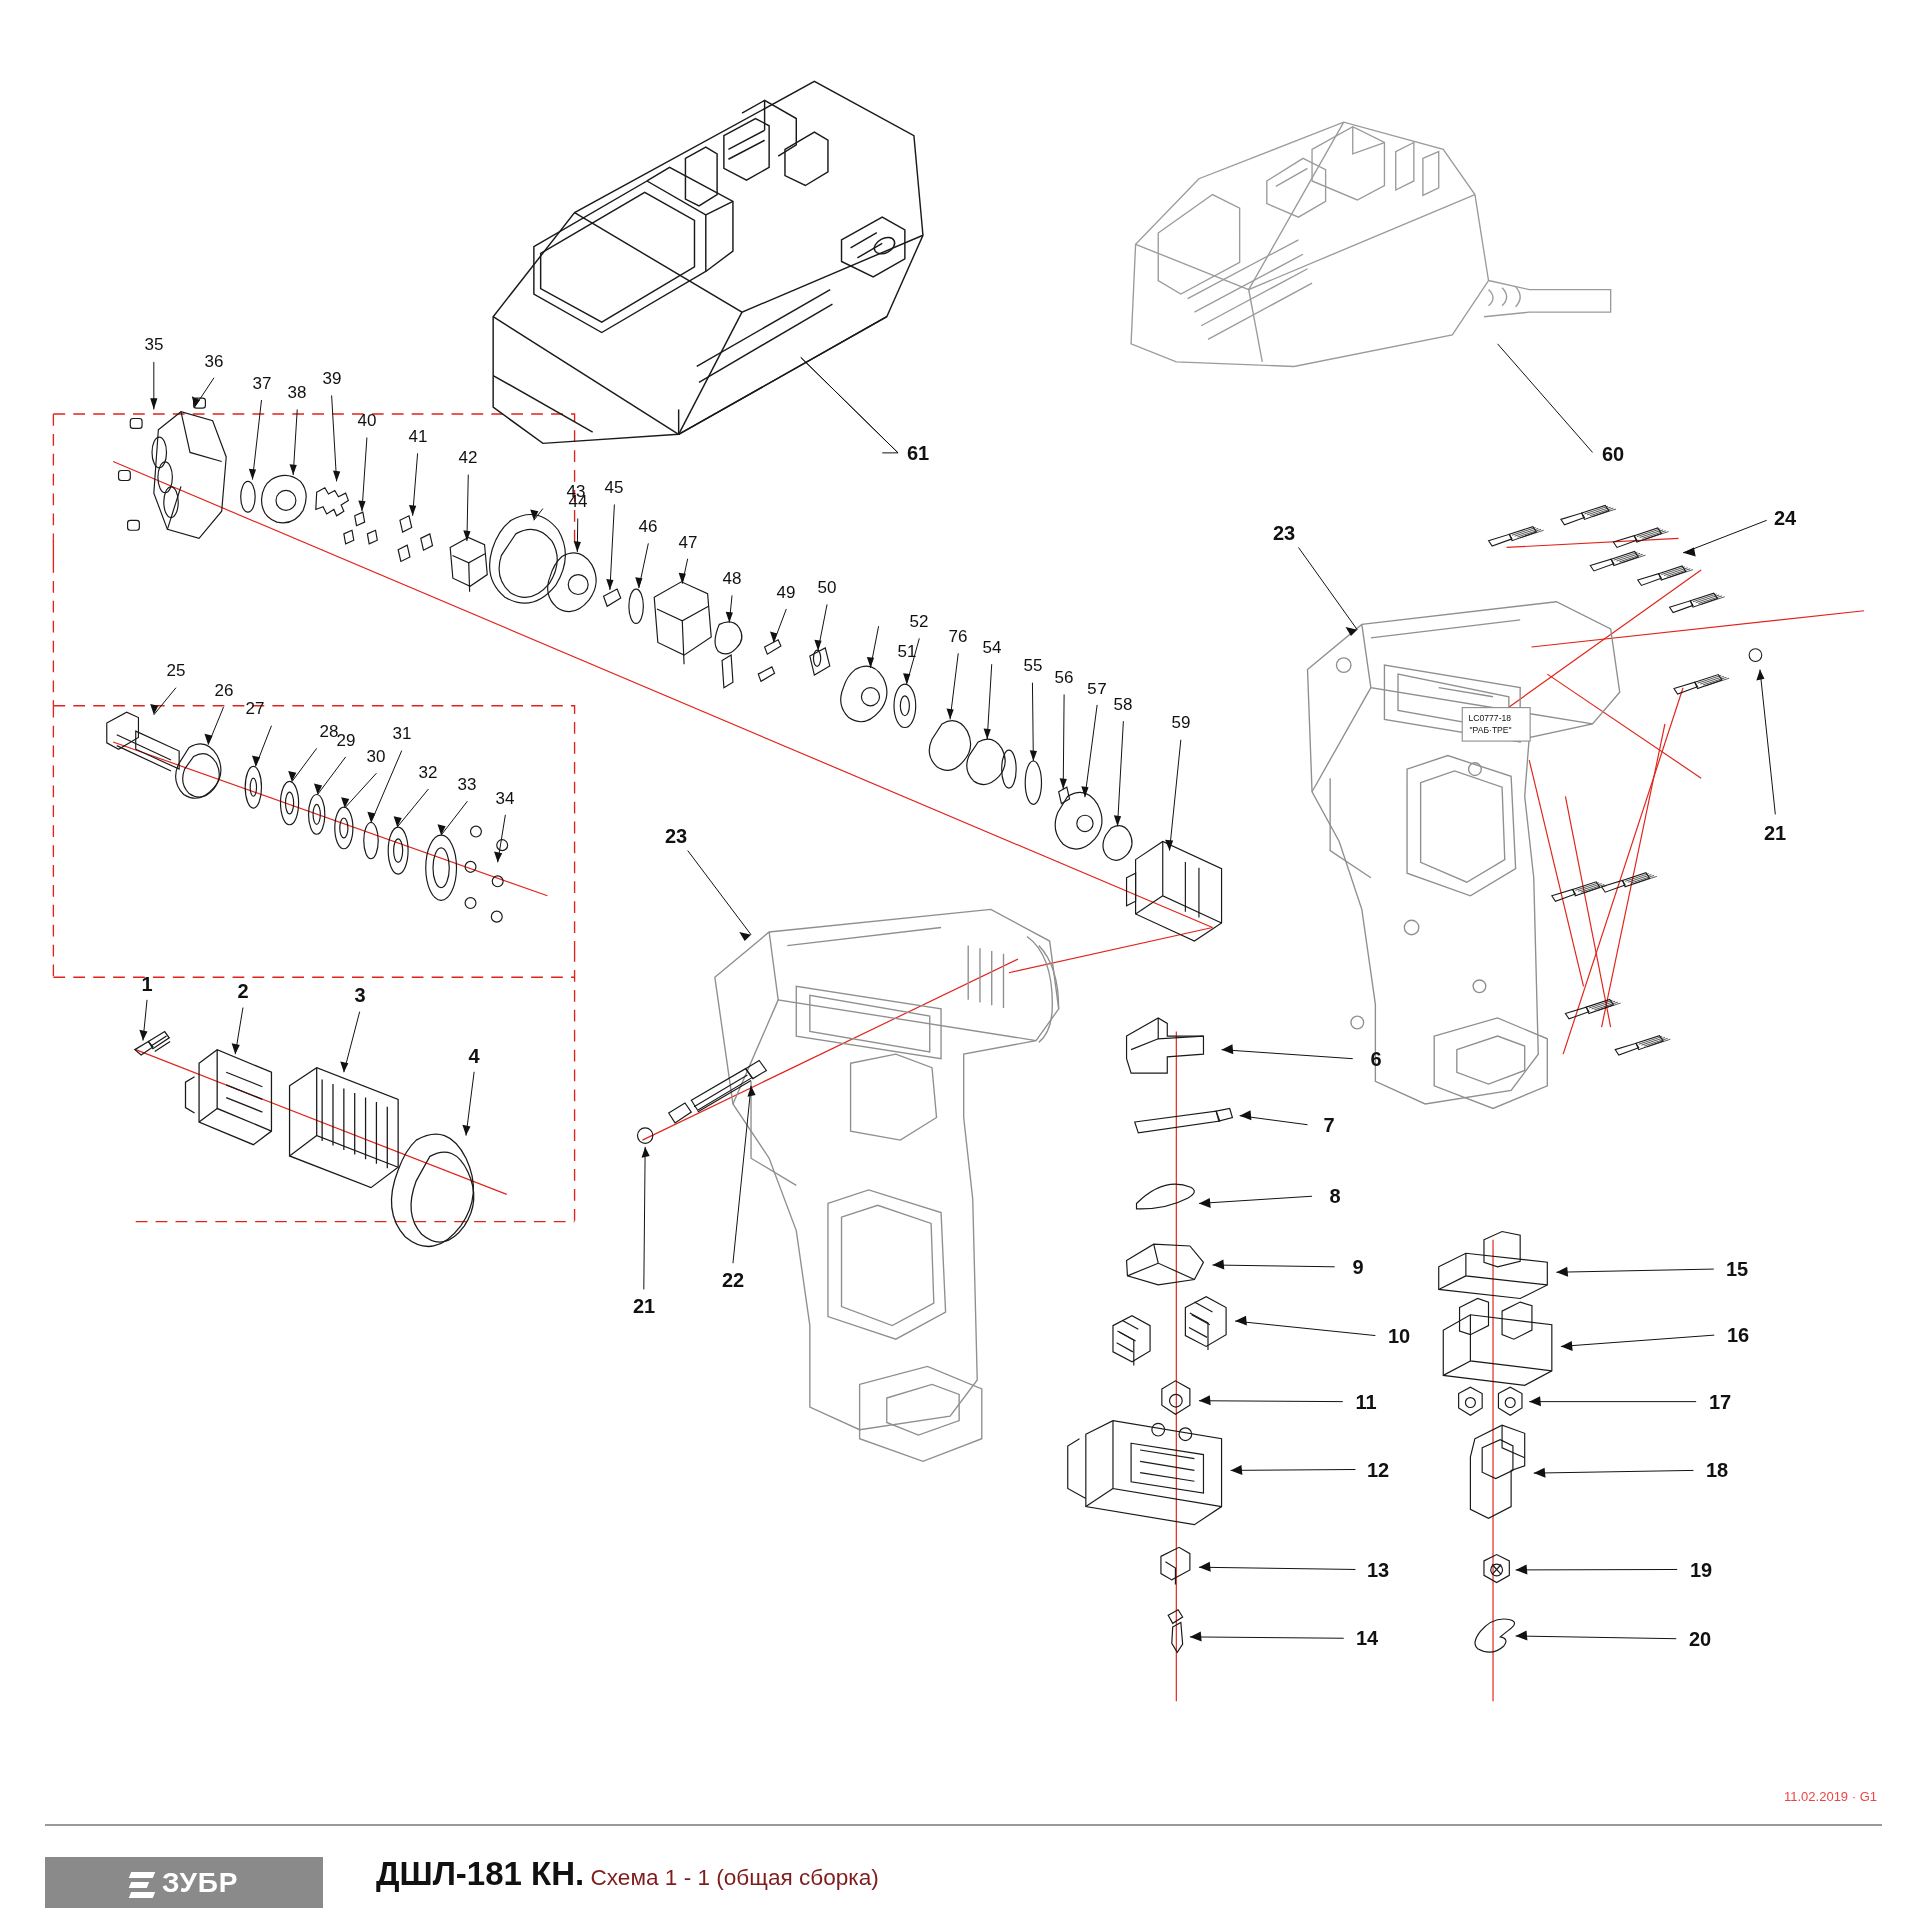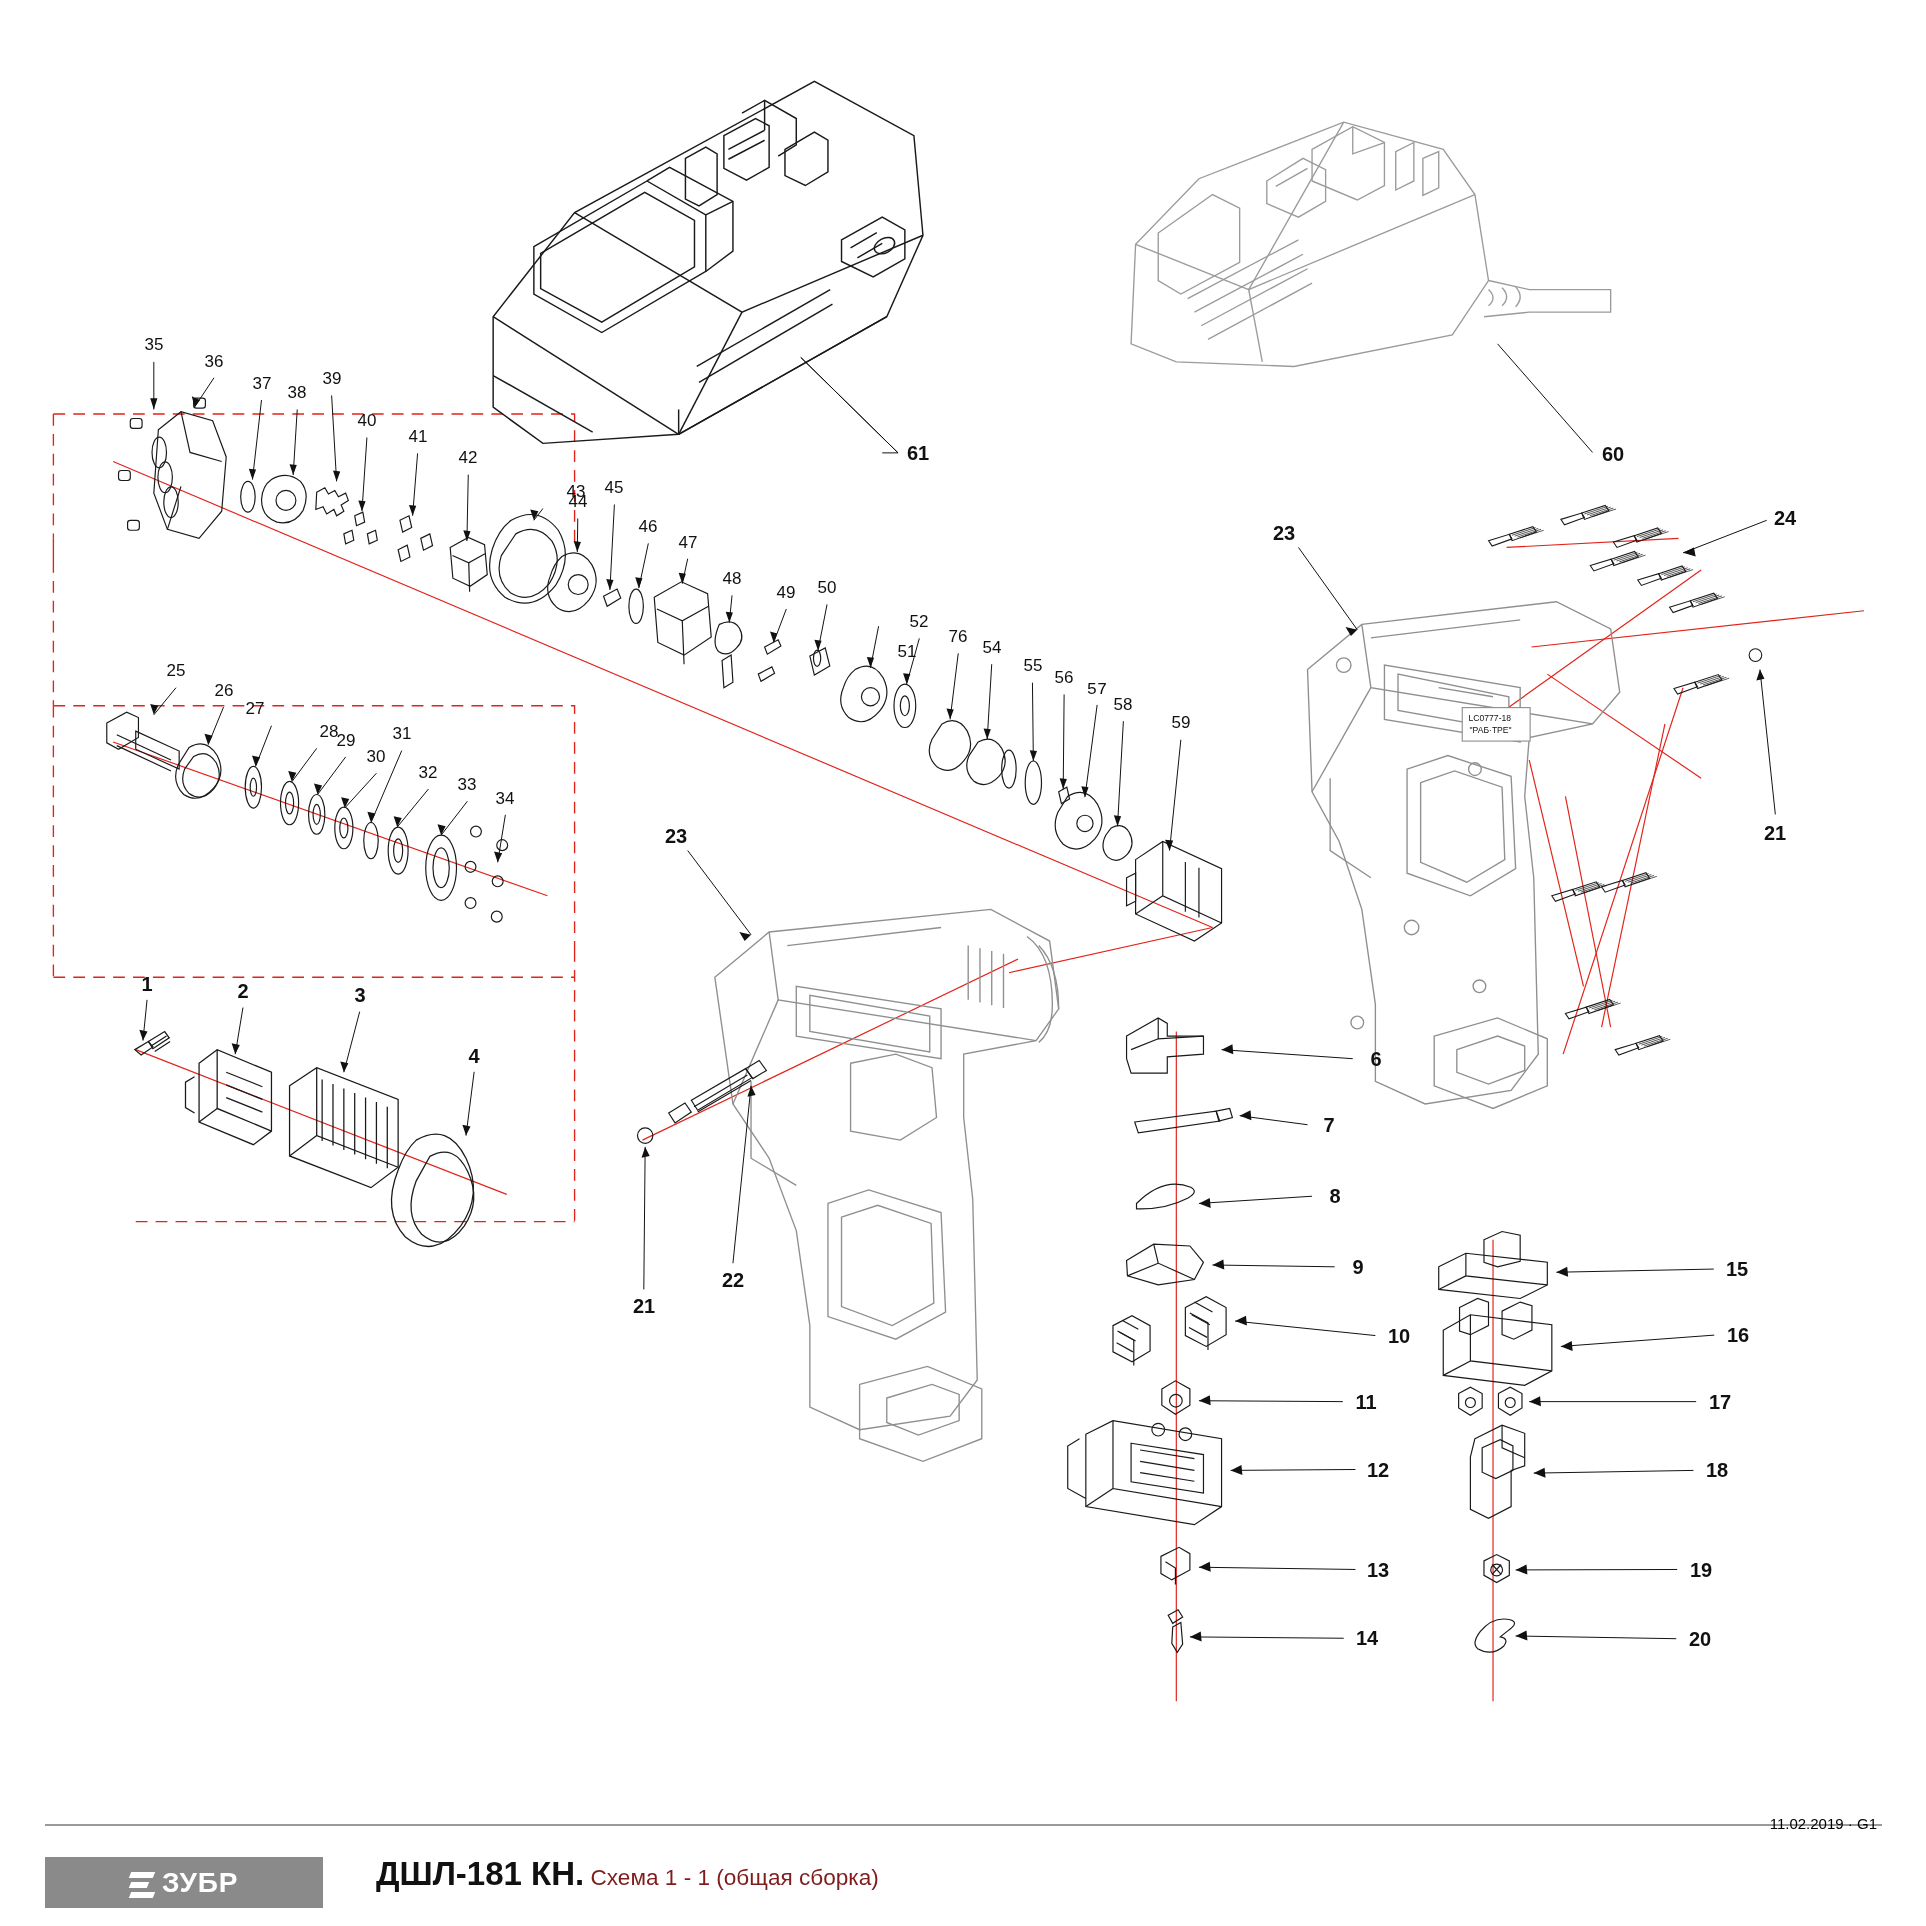--- a/index.html
+++ b/index.html
@@ -82,23 +82,22 @@
     color: #111111;
   }
   .footer-title .scheme {
     font-size: 22.6px;
     color: #7f1d1d;
   }
   .sheet-date {
     position: absolute;
     right: 49px;
     top: 1789px;
-    font-size: 15px;
-    color: #000000;
-    margin-top: 26px;
+    font-size: 13px;
+    color: #ef4444;
   }
   
   .num {
     position: absolute;
     font-size: 17px;
     color: #111111;
     white-space: nowrap;
     transform: translate(-50%, -50%);
   }
   .num.big {

